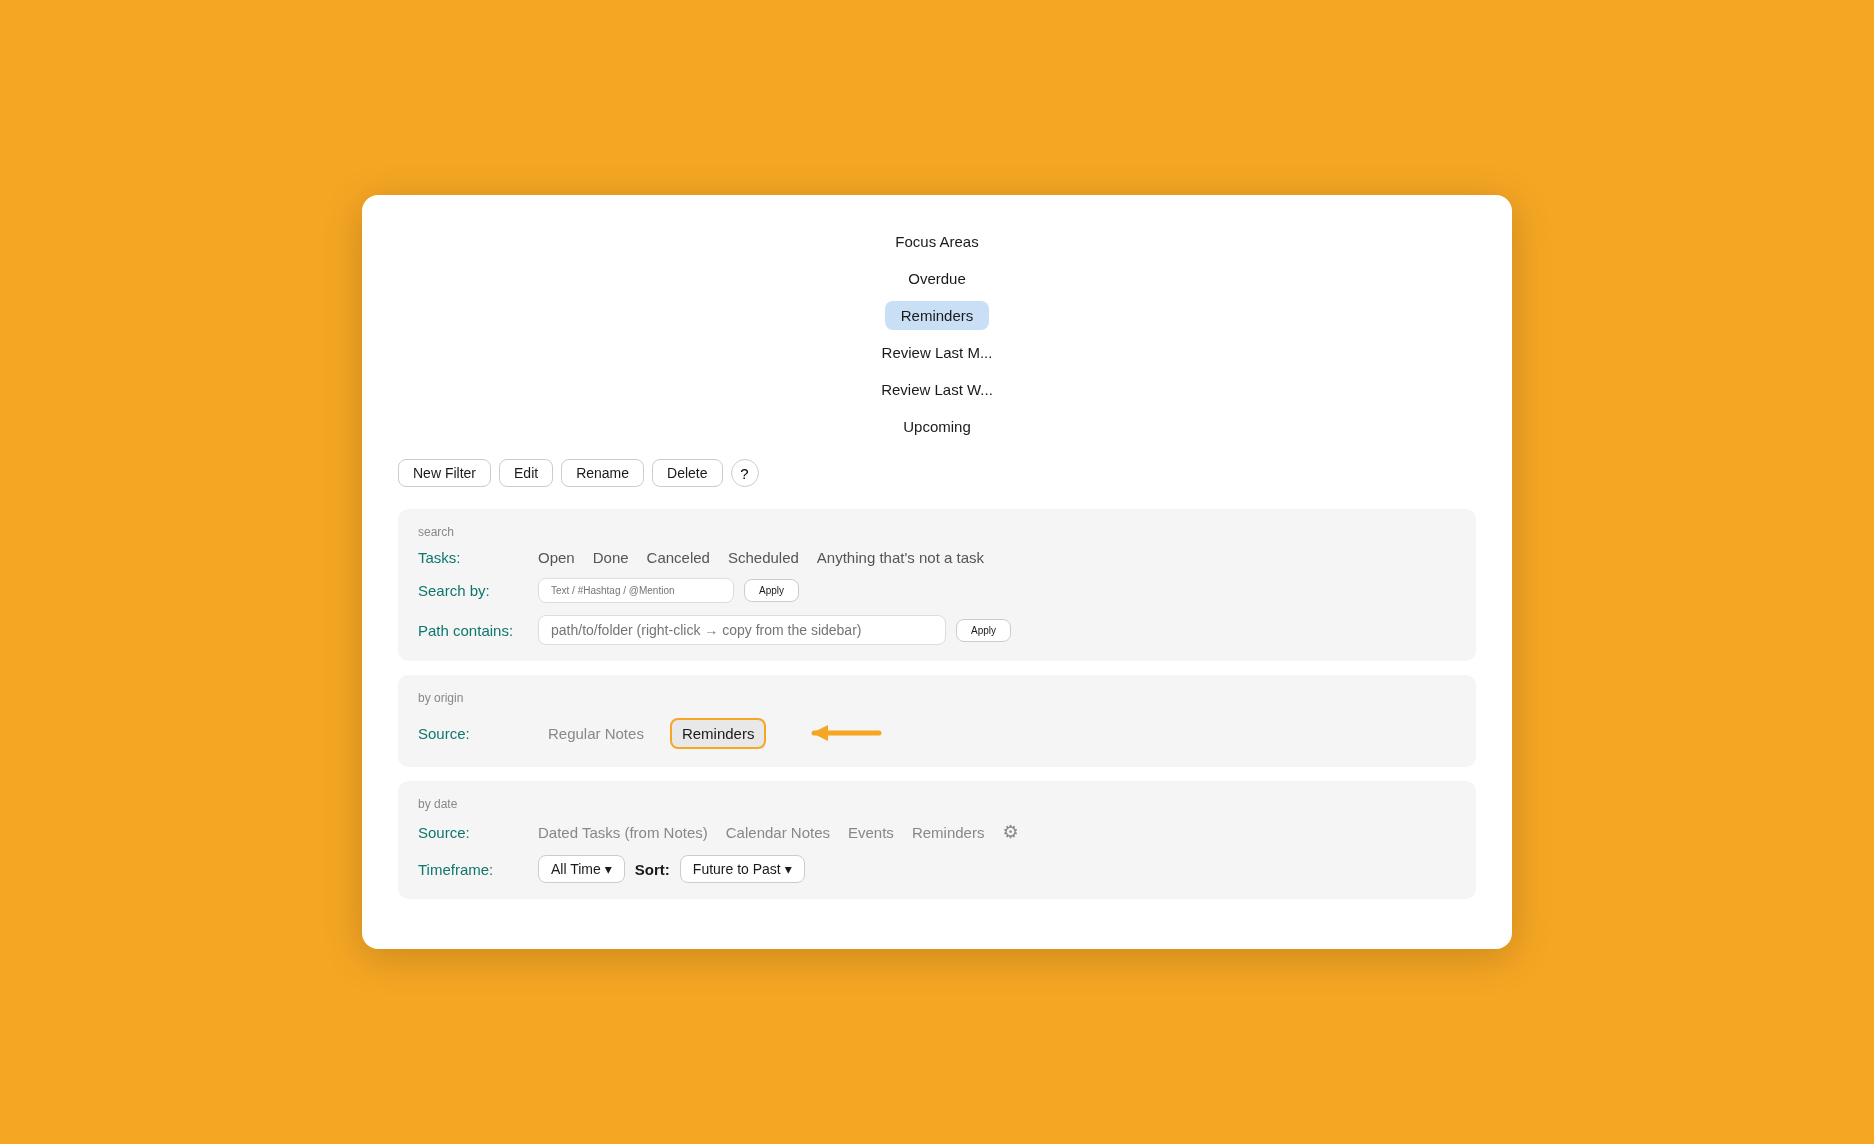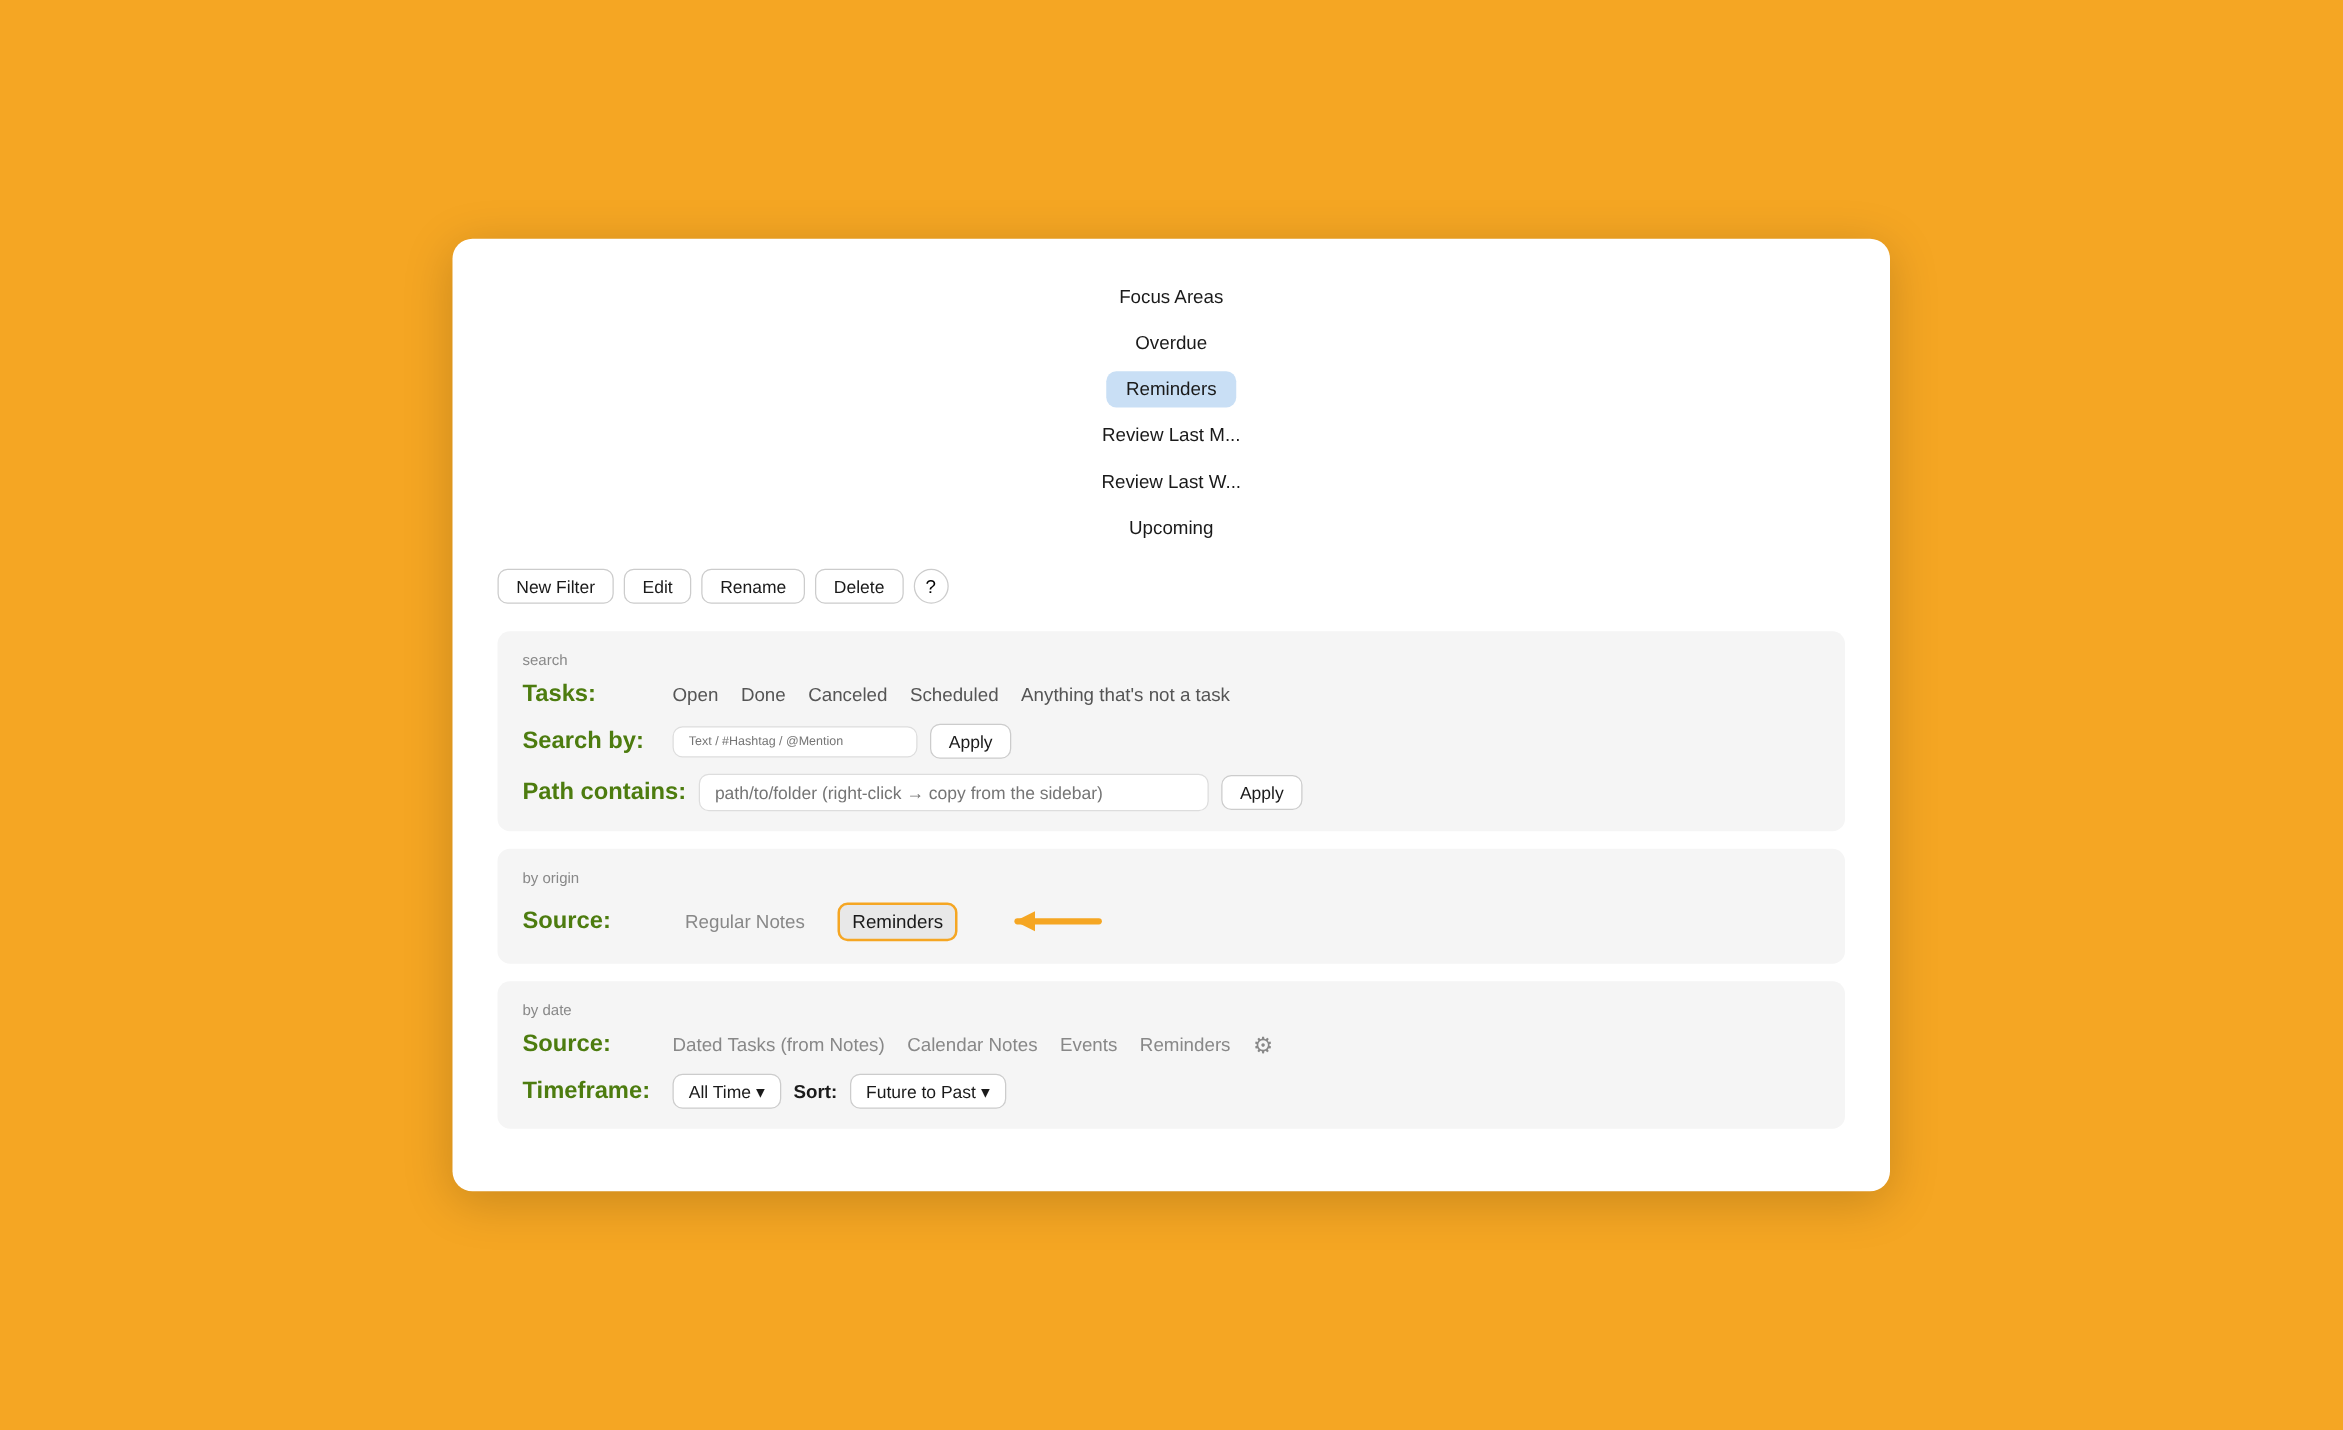--- a/index.html
+++ b/index.html
@@ -96,23 +96,23 @@
       margin-bottom: 10px;
     }
     .row {
       display: flex;
       align-items: center;
       gap: 10px;
       margin-bottom: 12px;
     }
     .row:last-child { margin-bottom: 0; }
     .row-label {
-      font-size: 19px;
-      font-weight: 700;
-      color: #4d7c0f;
+      font-size: 15px;
+      font-weight: 400;
+      color: #0f766e;
       min-width: 110px;
     }
     .task-options {
       display: flex;
       gap: 18px;
       align-items: center;
     }
     .task-option {
       font-size: 15px;
       color: #555;
@@ -138,21 +138,21 @@
       background: #fff;
       color: #999;
       font-family: inherit;
       outline: none;
     }
     .apply-btn {
       padding: 5px 14px;
       border: 1.5px solid #ccc;
       border-radius: 8px;
       background: #fff;
-      font-size: 14px;
+      font-size: 10px;
       cursor: pointer;
       font-family: inherit;
       color: #1a1a1a;
     }
     .source-options {
       display: flex;
       gap: 16px;
       align-items: center;
     }
     .source-option {

